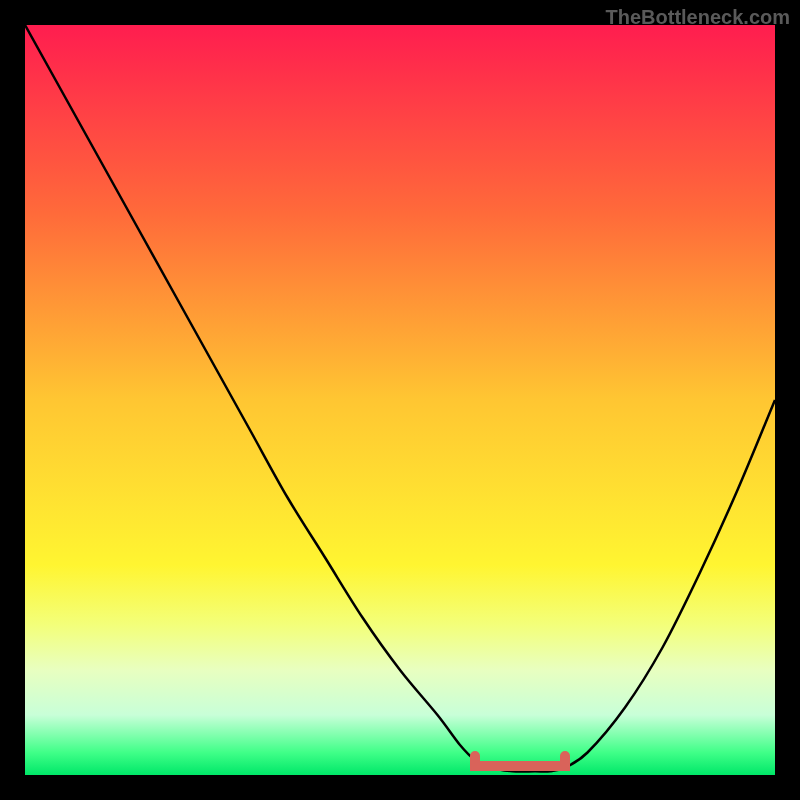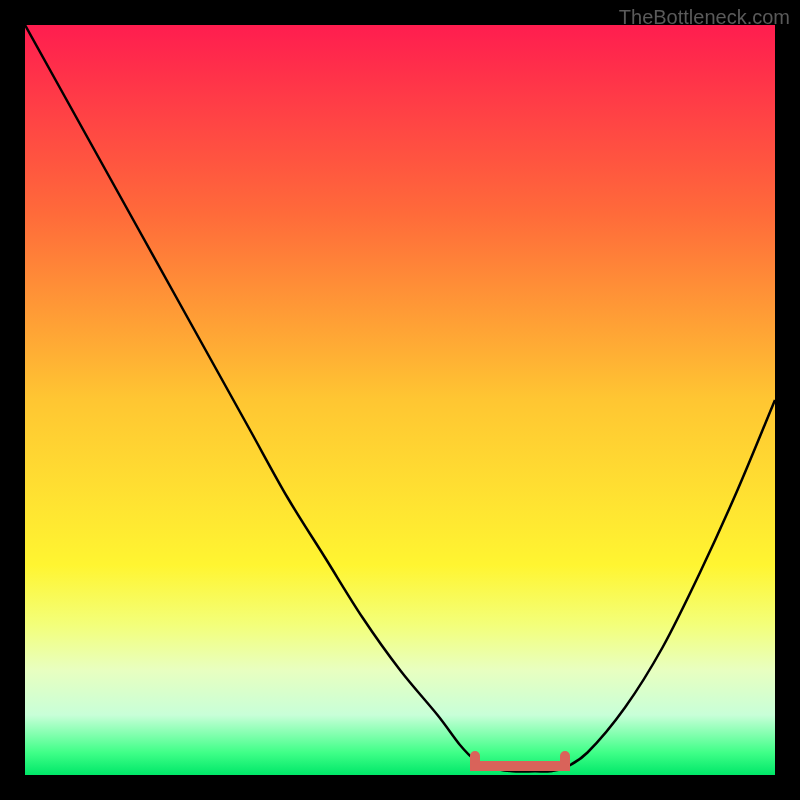--- a/index.html
+++ b/index.html
@@ -10,21 +10,21 @@
     background: #000;
     position: relative;
     font-family: Arial, sans-serif;
   }
   .watermark {
     position: absolute;
     top: 6px;
     right: 10px;
     color: #5a5a5a;
     font-size: 20px;
-    font-weight: 400;
+    font-weight: 700;
     z-index: 10;
   }
   .plot-area {
     position: absolute;
     left: 25px;
     top: 25px;
     width: 750px;
     height: 750px;
   }
   svg {

